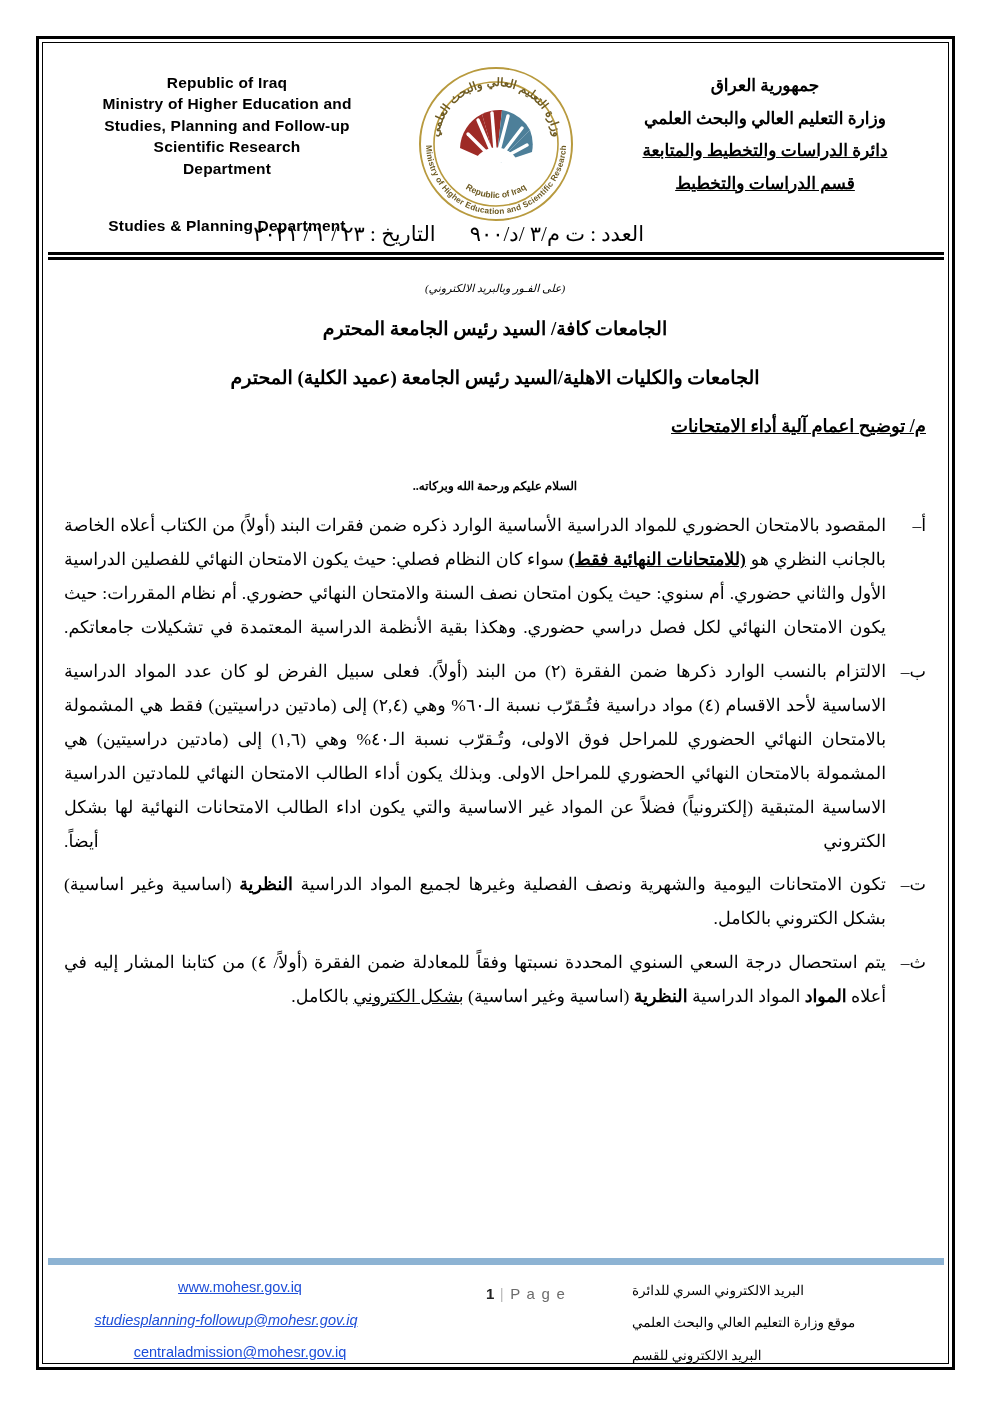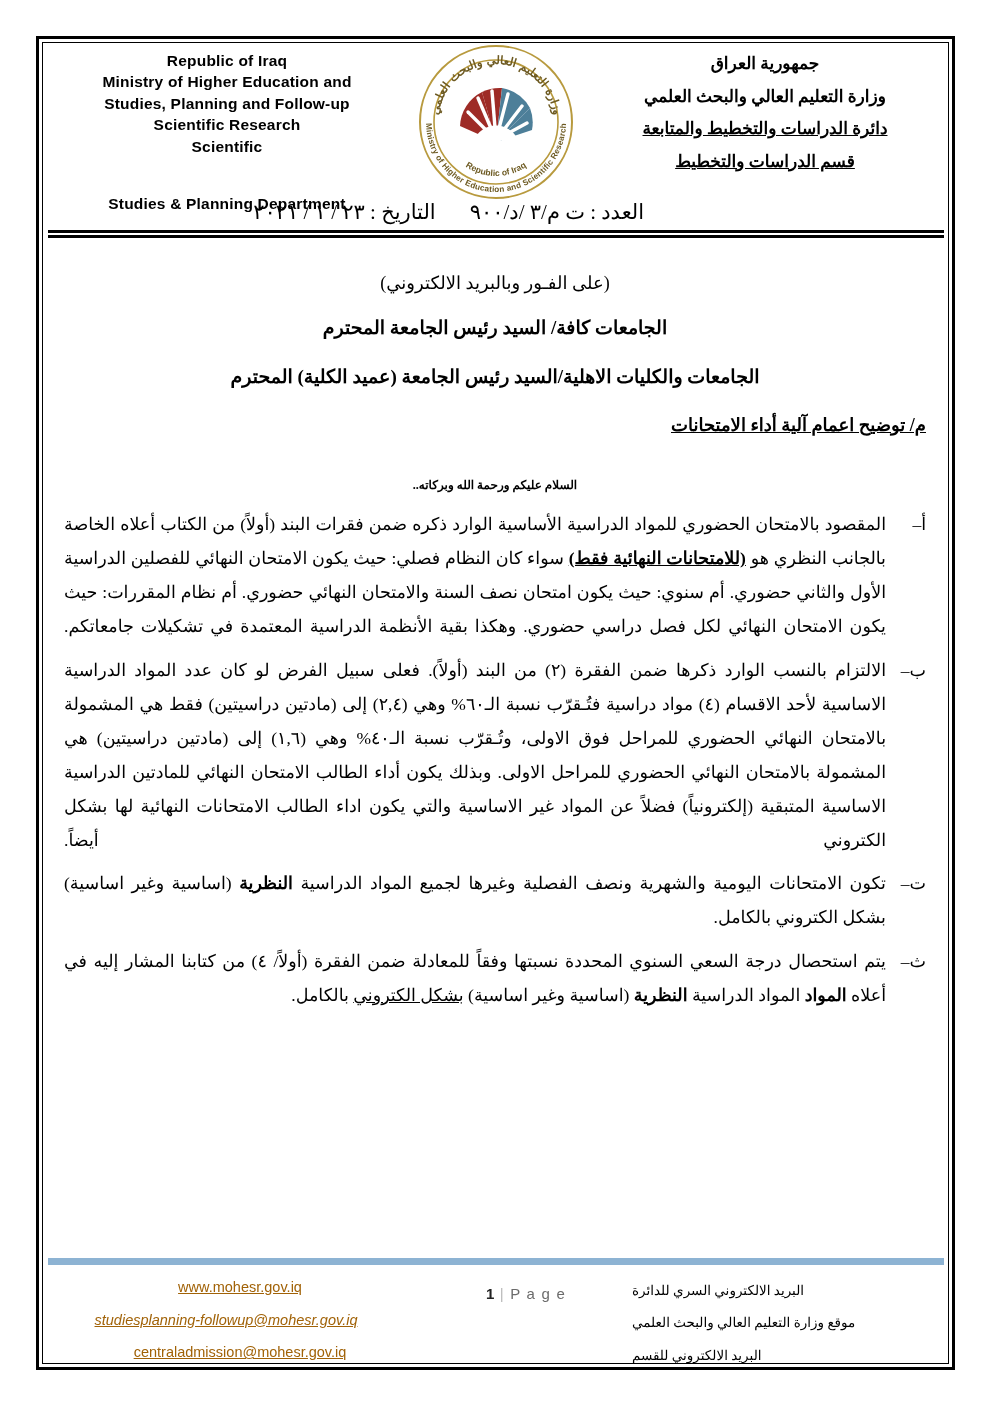--- a/index.html
+++ b/index.html
@@ -32,21 +32,21 @@
     top: 42px;
     width: 907px;
     height: 1322px;
     border: 1px solid #000;
     box-sizing: border-box;
   }
 
   .content {
     position: absolute;
     left: 48px;
-    top: 28px;
+    top: 50px;
     width: 896px;
     height: 1314px;
     box-sizing: border-box;
   }
 
   
   .letterhead {
     display: flex;
     flex-direction: row;
     align-items: flex-start;
@@ -111,24 +111,25 @@
     margin: 0 0 0 0;
   }
 
   
   .body-area {
     direction: rtl;
     padding: 14px 18px 0 16px;
     font-size: 17px;
   }
   .immediate {
-    font-size: 18px;
-    margin-top: 20px;
+    font-size: 11px;
+    margin-top: 8px;
     margin-bottom: 22px;
     text-align: center;
+    font-style: italic;
   }
   .addressee {
     text-align: center;
     font-weight: bold;
     font-size: 19px;
     margin-bottom: 26px;
   }
   .subject {
     text-align: right;
     font-weight: bold;
@@ -201,21 +202,21 @@
     box-sizing: border-box;
   }
   .f-left {
     width: 360px;
     text-align: center;
     font-family: "Liberation Sans", "DejaVu Sans", sans-serif;
     font-size: 14.5px;
     line-height: 2.25;
   }
   .f-left a, .f-left .link {
-    color: #a16207;
+    color: #1d4ed8;
     text-decoration: underline;
     display: inline-block;
   }
   .f-left .l2 { margin-left: -28px; font-style: italic; }
   .f-mid {
     width: 180px;
     text-align: center;
     padding-top: 14px;
     font-family: "Liberation Sans", "DejaVu Sans", sans-serif;
     font-size: 15px;
@@ -241,21 +242,21 @@
 
 <div class="content">
 
   <div class="letterhead">
 
     <div class="lh-en">
       <div>Republic of Iraq</div>
       <div>Ministry of Higher Education and</div>
       <div>Studies, Planning and Follow-up</div>
       <div>Scientific Research</div>
-      <div>Scientific</div>
+      <div>Department</div>
       <div class="dept">Studies &amp; Planning Department</div>
     </div>
 
     <div class="lh-logo">
       <div class="emblem">
         <svg width="160" height="160" viewBox="0 0 160 160" aria-hidden="true">
 
           <circle cx="80" cy="80" r="76" fill="#ffffff" stroke="#b89a3e" stroke-width="2"></circle>
           <circle cx="80" cy="80" r="62" fill="#ffffff" stroke="#b89a3e" stroke-width="1.6"></circle>
 

